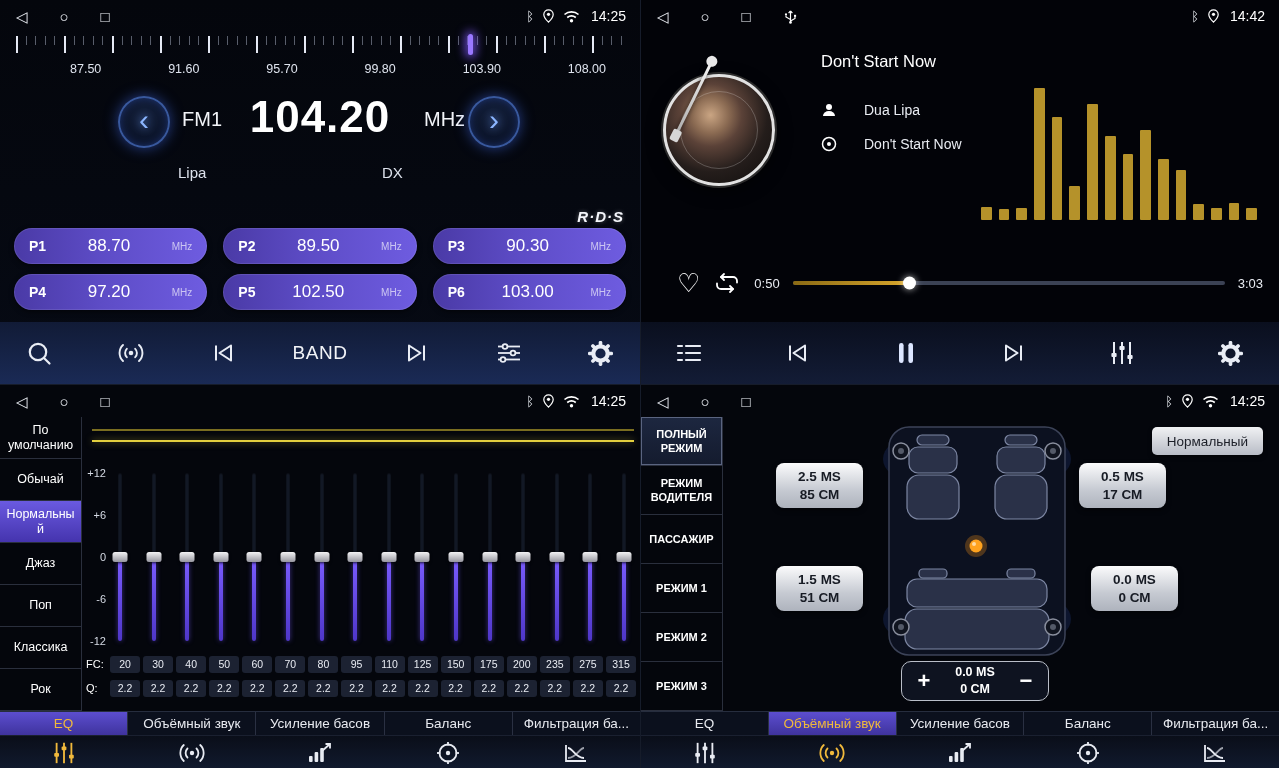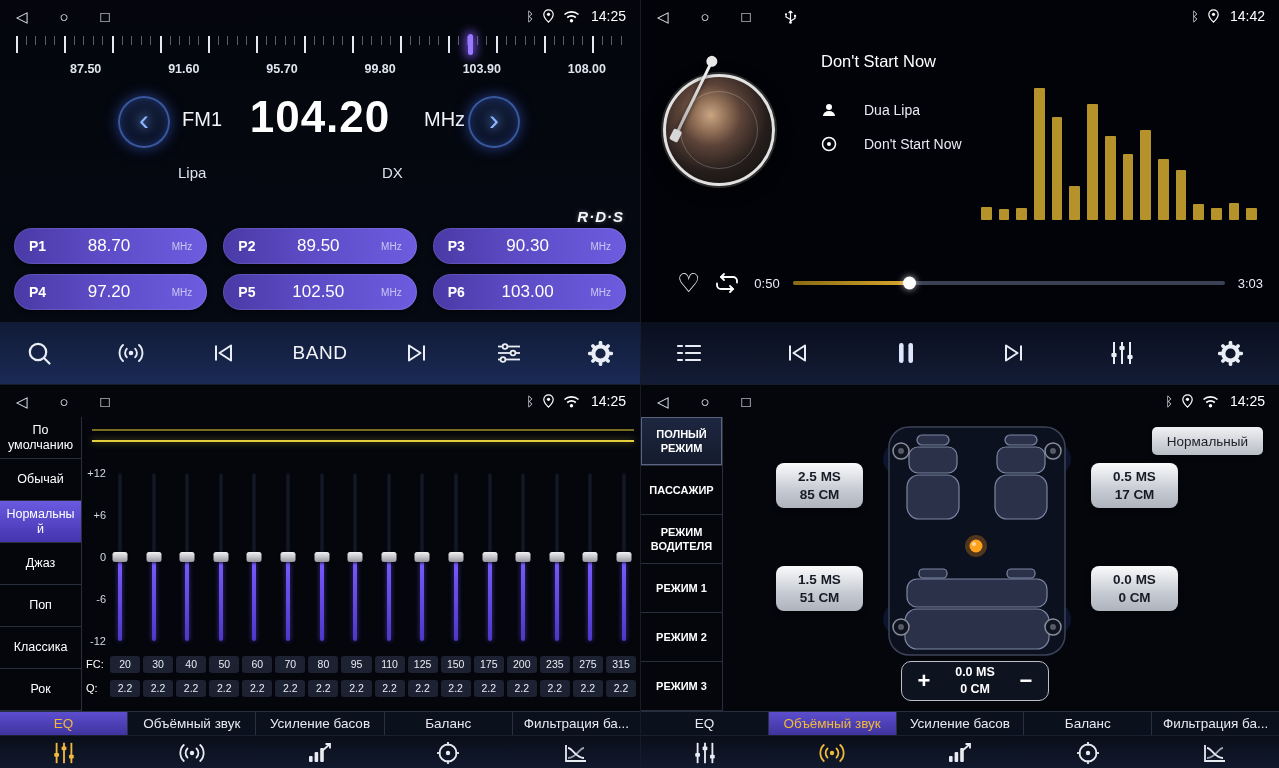--- a/index.html
+++ b/index.html
@@ -14,21 +14,21 @@
 
   
   .statusbar { position:absolute; left:0; top:0; right:0; height:32px; display:flex; align-items:center; justify-content:space-between; padding:0 14px 0 16px; z-index:5; }
   .sb-left { display:flex; align-items:center; gap:32px; }
   .nav-ico { font-size:15px; color:#eef1f7; line-height:1; cursor:default; }
   .sb-right { display:flex; align-items:center; gap:9px; }
   .bt-ico { font-size:13px; color:#eef1f7; line-height:1; }
   .sb-time { font-size:14px; color:#fff; margin-left:2px; }
 
   
-  .ruler { position:absolute; left:0; right:0; top:34px; height:48px;font-weight:bold; }
+  .ruler { position:absolute; left:0; right:0; top:34px; height:48px; }
   .ticks { position:absolute; left:16px; right:16px; top:2px; height:18px;
     background-image:
       repeating-linear-gradient(90deg, rgba(240,244,255,.95) 0 2px, transparent 2px 48px),
       repeating-linear-gradient(90deg, rgba(190,200,220,.45) 0 1px, transparent 1px 9.6px);
     background-size:100% 17px, 100% 9px;
     background-position:0 0, 0 0;
     background-repeat:no-repeat; }
   .ruler-pointer { position:absolute; top:0; width:5px; height:21px; margin-left:-2px; border-radius:3px;
     background:#9a78ff; box-shadow:0 0 10px 3px rgba(130,90,255,.75); }
   .ruler-labels { position:absolute; left:70px; right:34px; top:28px; display:flex; justify-content:space-between; font-size:12.5px; color:#dfe4ee; }
@@ -120,21 +120,21 @@
   .side4 { position:absolute; left:0; top:32px; width:82px; display:flex; flex-direction:column; }
   .side4-item { height:49px; border-bottom:1px solid #2a2f3d; border-right:1px solid #2a2f3d; display:flex; align-items:center; justify-content:center;
     text-align:center; font-size:11px; font-weight:bold; line-height:1.3; color:#fff; padding:2px 4px; cursor:pointer; }
   .side4-item.selected { background:linear-gradient(180deg,#1d2740,#141b2e); box-shadow:inset 0 0 0 1px #5a6480; }
   .normal-btn { position:absolute; right:16px; top:42px; height:28px; padding:0 15px; display:flex; align-items:center; border-radius:5px;
     background:linear-gradient(180deg,#f0f1f3,#b8bcc6); color:#1c1f28; font-size:13.5px; cursor:pointer; box-shadow:0 2px 4px rgba(0,0,0,.5); }
   .car-stage { position:absolute; left:238px; top:36px; width:196px; height:240px; }
   .delay-btn { position:absolute; width:87px; height:45px; border-radius:8px; display:flex; flex-direction:column; align-items:center; justify-content:center;
     background:linear-gradient(180deg,#fbfbfc,#c6cad2 60%,#aeb3bd); color:#171b24; font-size:13.5px; font-weight:bold; line-height:1.3;
     cursor:pointer; box-shadow:0 2px 5px rgba(0,0,0,.55); }
-  #delay-fl { left:135px; top:78px; } #delay-fr { left:450px; top:78px; }
+  #delay-fl { left:135px; top:78px; } #delay-fr { left:438px; top:78px; }
   #delay-rl { left:135px; top:181px; } #delay-rr { left:450px; top:181px; }
   .delay-adjust { position:absolute; left:260px; top:276px; width:148px; height:40px; border-radius:10px;
     background:rgba(16,22,36,.85); border:1.5px solid #b9bec8; display:flex; align-items:center; justify-content:space-between; padding:0 11px; }
   .adj-btn { font-size:22px; font-weight:bold; color:#fff; width:22px; text-align:center; cursor:pointer; line-height:1; background:none; border:none; font-family:inherit; }
   .adj-val { text-align:center; font-size:12.5px; font-weight:bold; color:#fff; line-height:1.35; }
 </style>
 </head>
 <body>
 
 <div class="screen">
@@ -669,22 +669,22 @@
             <path d="M4.2 7.5 A7 7 0 0 1 12.8 7.5" fill="none" stroke="#fff" stroke-width="1.6"></path>
             <circle cx="8.5" cy="10.8" r="1.7" fill="#fff"></circle>
           </svg>
         <span class="sb-time">14:25</span>
       </div>
     </div>
 
     <div class="side4" id="sur-side">
 
     <div class="side4-item selected">ПОЛНЫЙ РЕЖИМ</div>
+        <div class="side4-item">РЕЖИМ ВОДИТЕЛЯ</div>
         <div class="side4-item">ПАССАЖИР</div>
-        <div class="side4-item">РЕЖИМ ВОДИТЕЛЯ</div>
         <div class="side4-item">РЕЖИМ 1</div>
         <div class="side4-item">РЕЖИМ 2</div>
         <div class="side4-item">РЕЖИМ 3</div>
       </div>
 
     <div class="normal-btn">Нормальный</div>
 
     <div class="car-stage">
       <svg width="196" height="240" viewBox="0 0 196 240">
         <ellipse cx="30" cy="38" rx="26" ry="20" fill="rgba(70,110,255,.14)"></ellipse>

